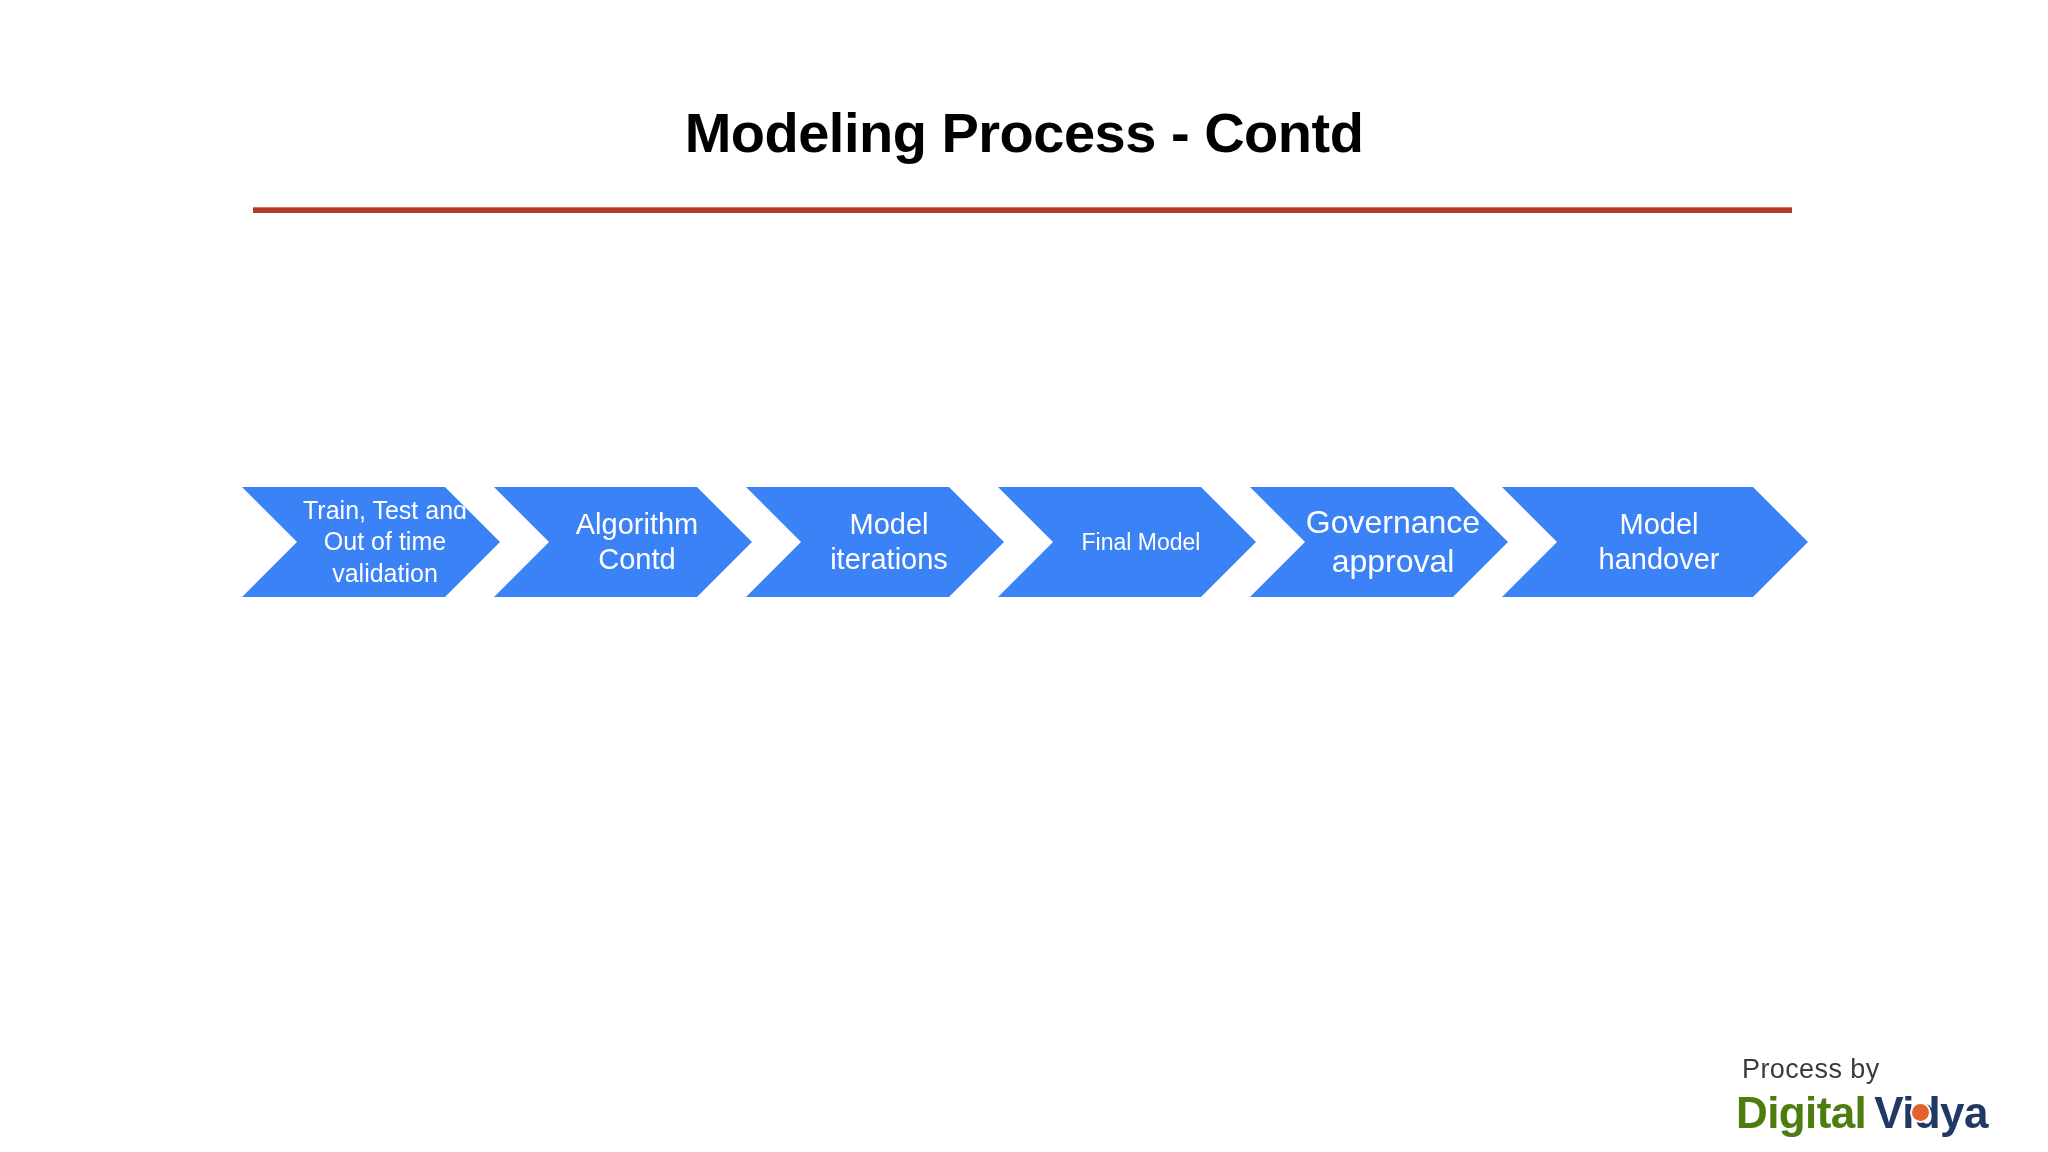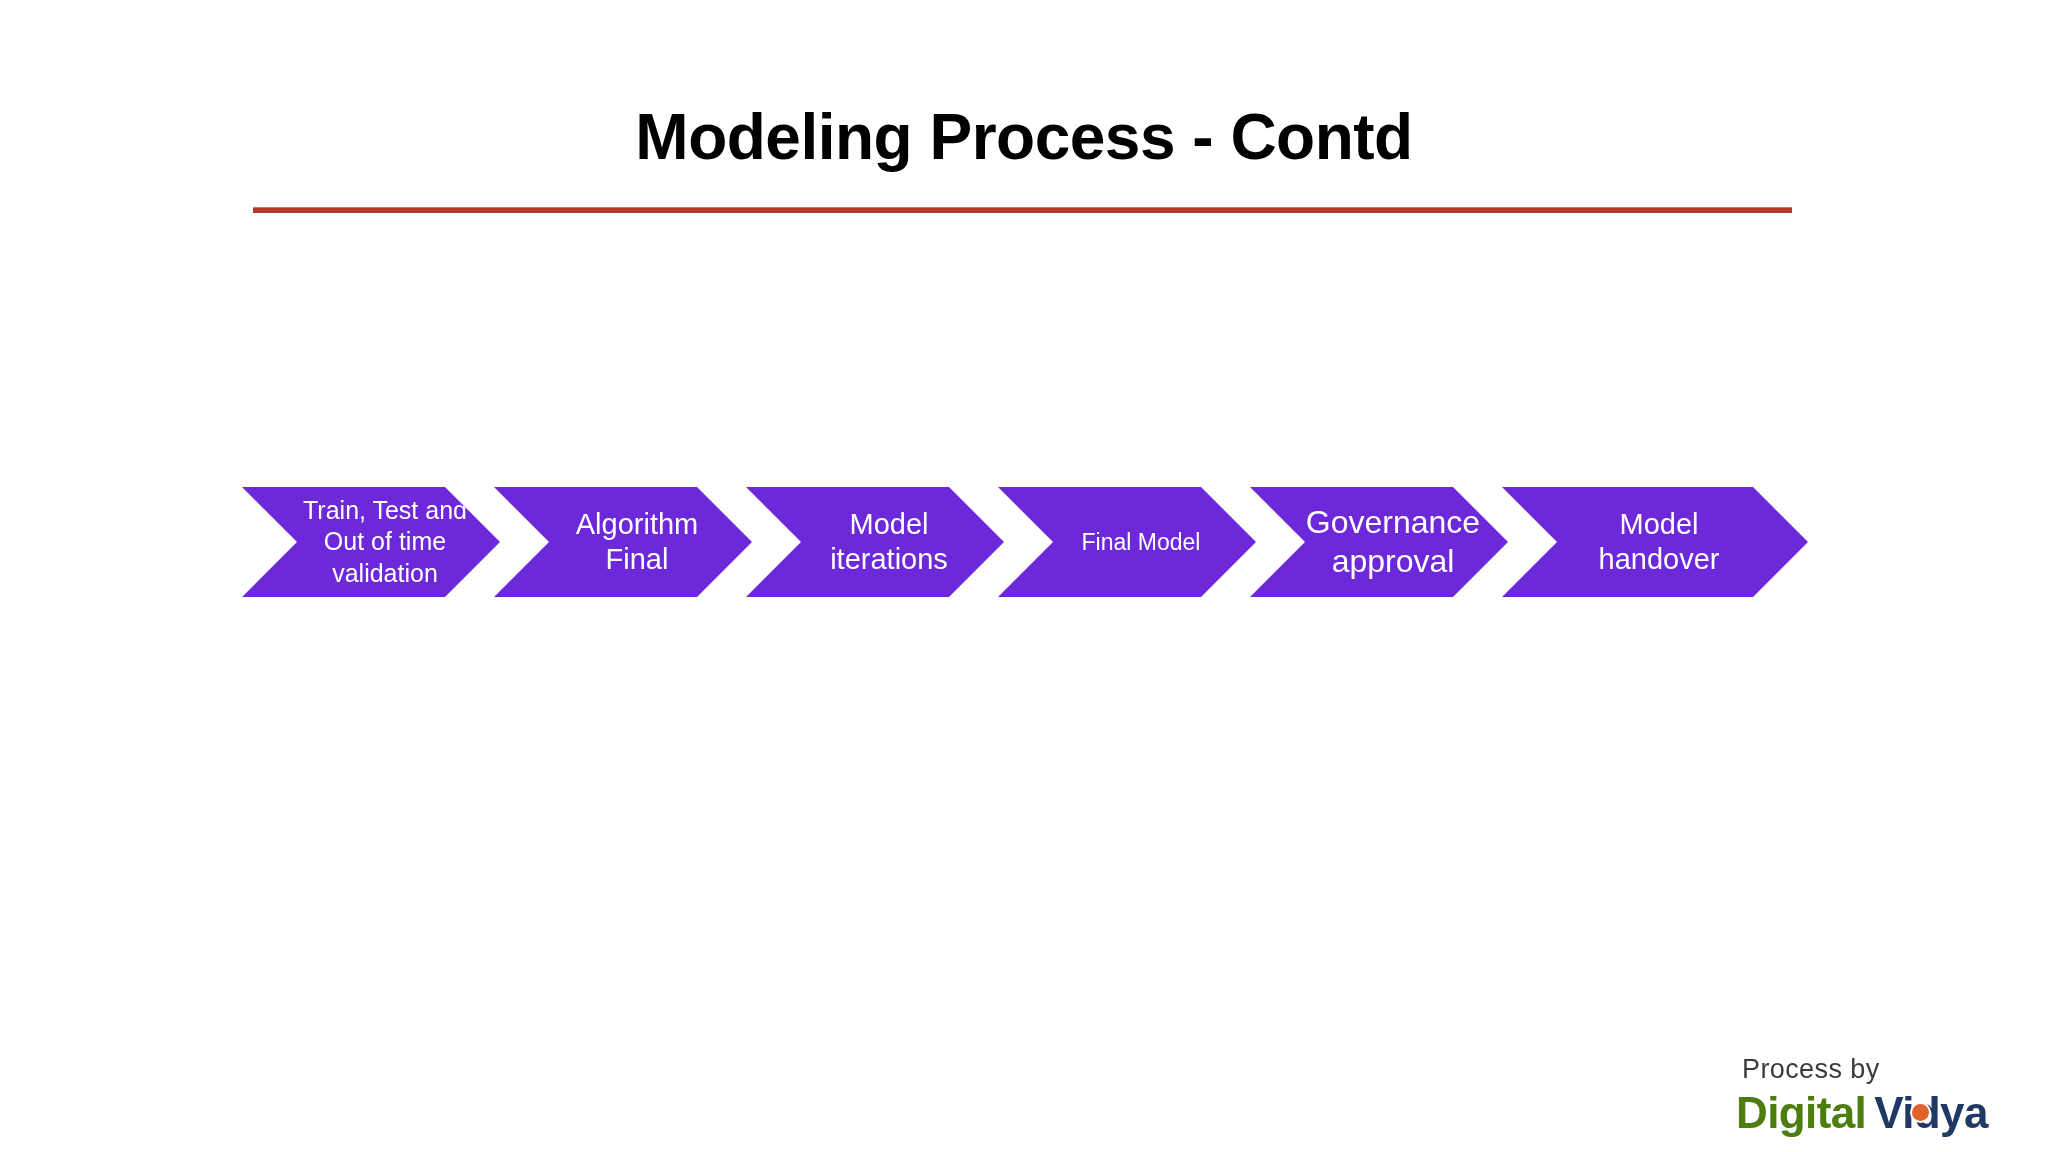--- a/index.html
+++ b/index.html
@@ -23,21 +23,21 @@
     background: #ffffff;
   }
 
   
   .slide-title {
     position: absolute;
     left: 0;
     top: 104px;
     width: 2048px;
     text-align: center;
-    font-size: 64px;
+    font-size: 56px;
     font-weight: bold;
     color: #000000;
     letter-spacing: -0.5px;
     line-height: 1.05;
     white-space: nowrap;
   }
 
   .title-rule {
     position: absolute;
     left: 253px;
@@ -55,21 +55,21 @@
     left: 242px;
     top: 487px;
     width: 1566px;
     height: 110px;
   }
 
   .chevron {
     position: absolute;
     top: 0;
     height: 110px;
-    background: #6d28d9;
+    background: #3b82f6;
     -webkit-clip-path: polygon(0 0, calc(100% - 55px) 0, 100% 50%, calc(100% - 55px) 100%, 0 100%, 55px 50%);
     clip-path: polygon(0 0, calc(100% - 55px) 0, 100% 50%, calc(100% - 55px) 100%, 0 100%, 55px 50%);
     display: flex;
     align-items: center;
     justify-content: center;
     box-sizing: border-box;
   }
 
   
   .chevron .chev-label {
@@ -149,21 +149,21 @@
       <div class="chev-label">
         <div>Train, Test and</div>
         <div>Out of time</div>
         <div>validation</div>
       </div>
     </div>
 
     <div class="chevron chev-2">
       <div class="chev-label">
         <div>Algorithm</div>
-        <div>Final</div>
+        <div>Contd</div>
       </div>
     </div>
 
     <div class="chevron chev-3">
       <div class="chev-label">
         <div>Model</div>
         <div>iterations</div>
       </div>
     </div>
 

